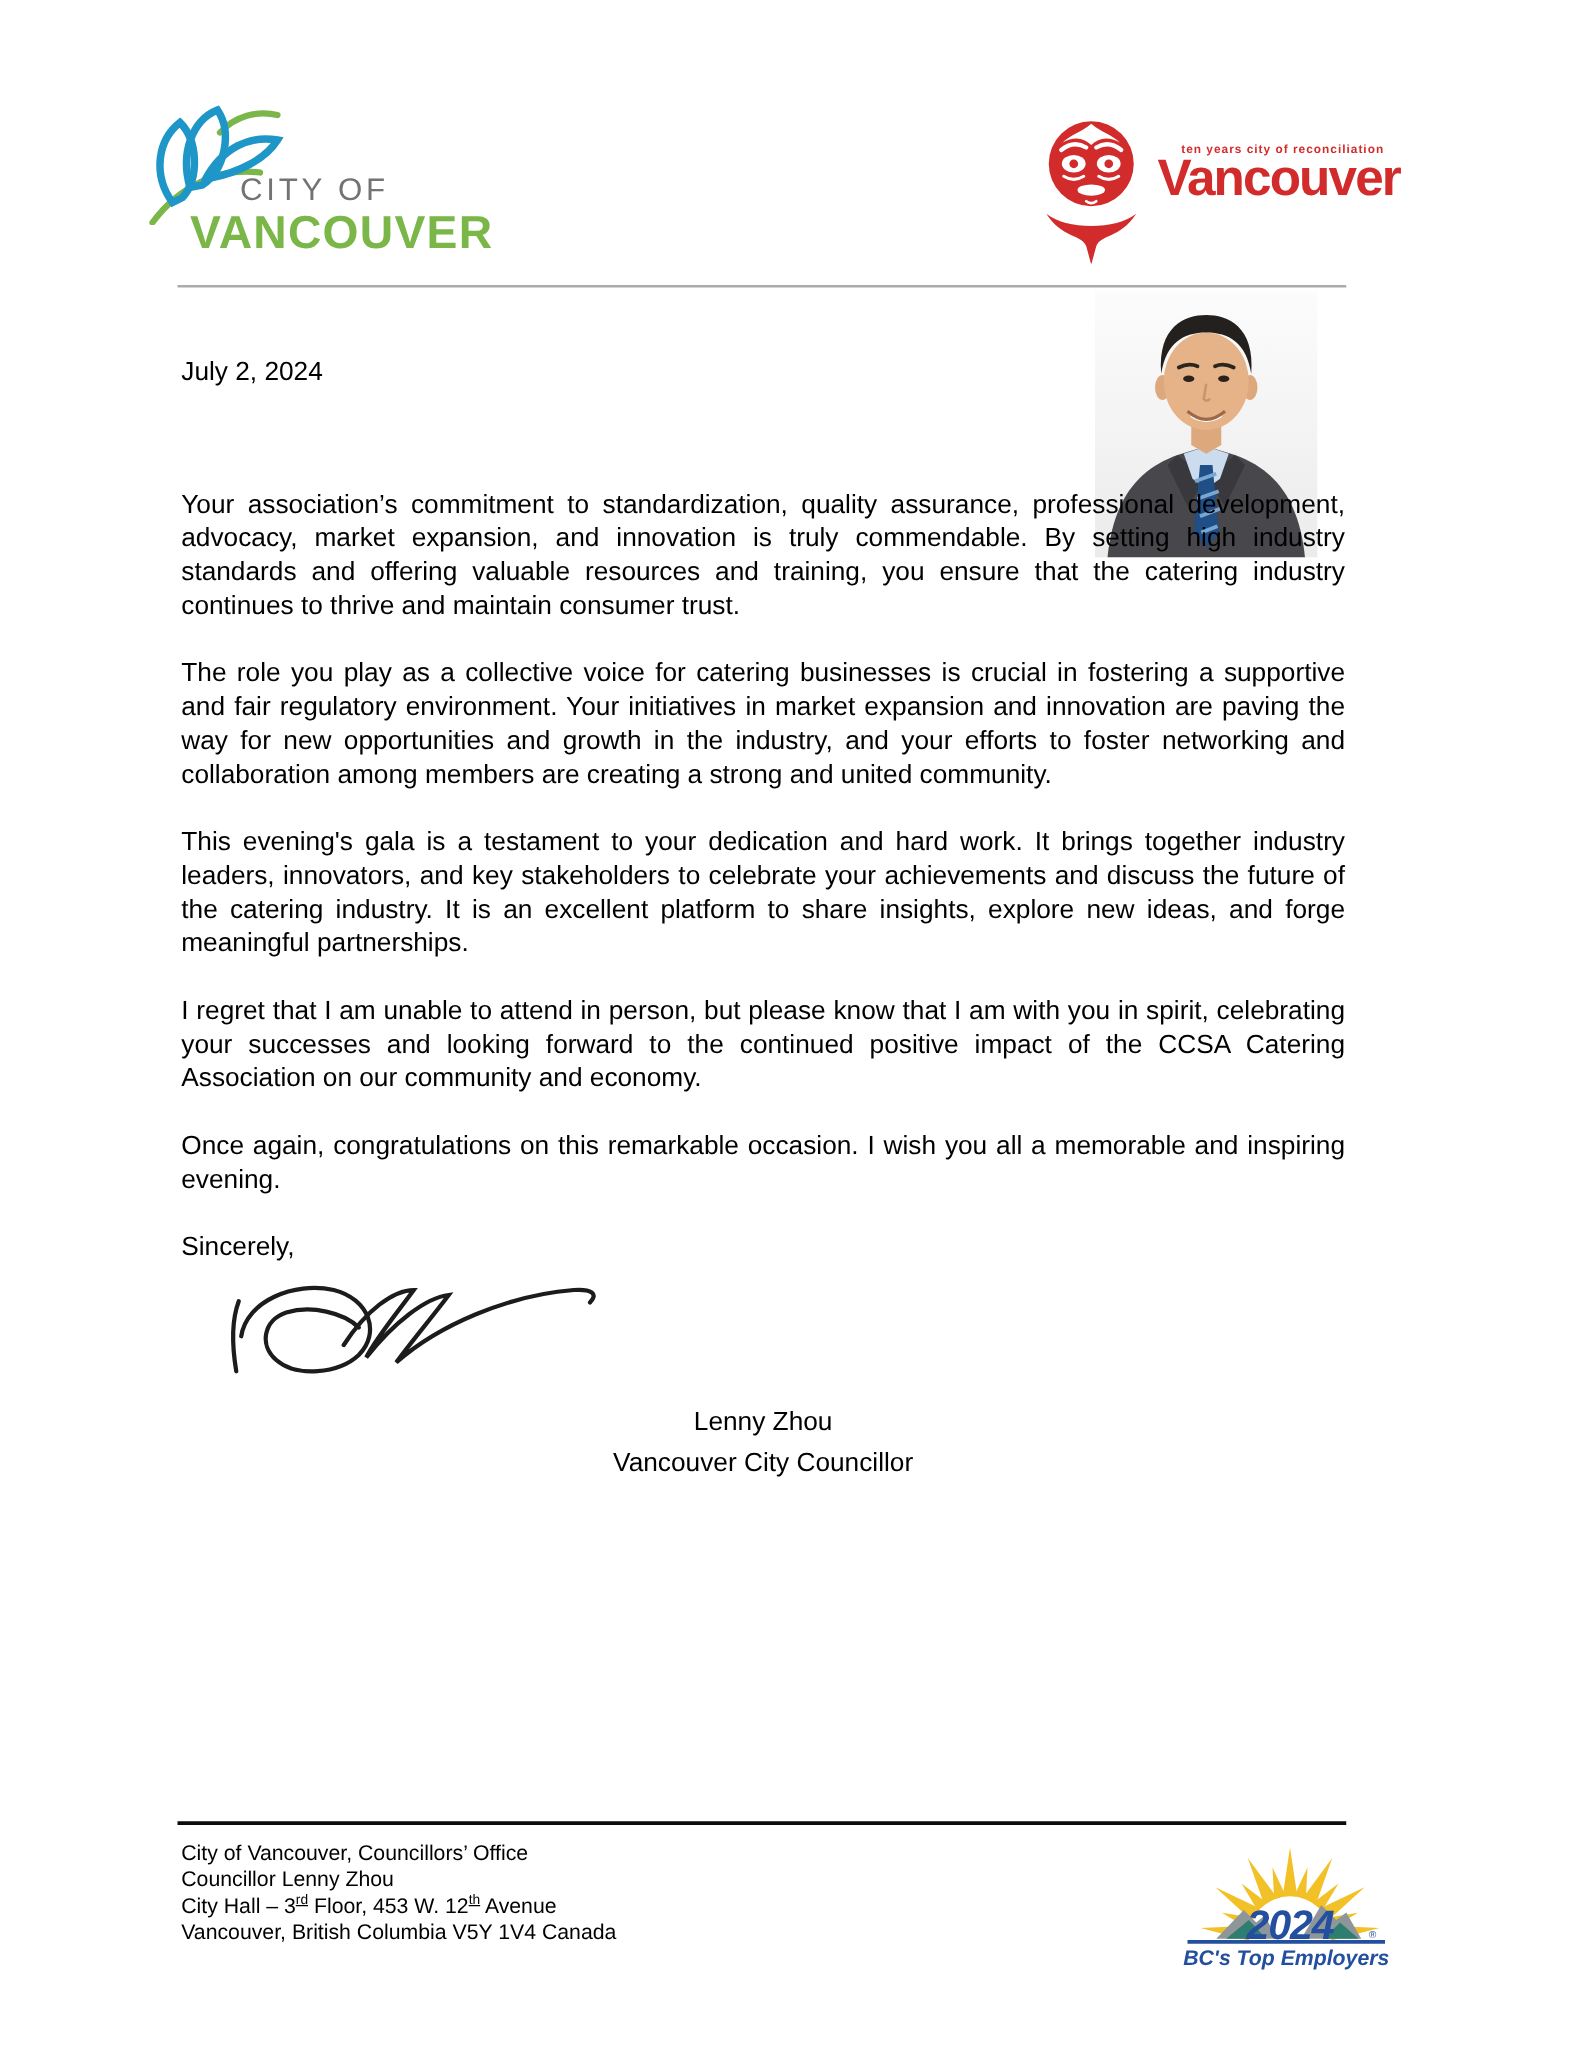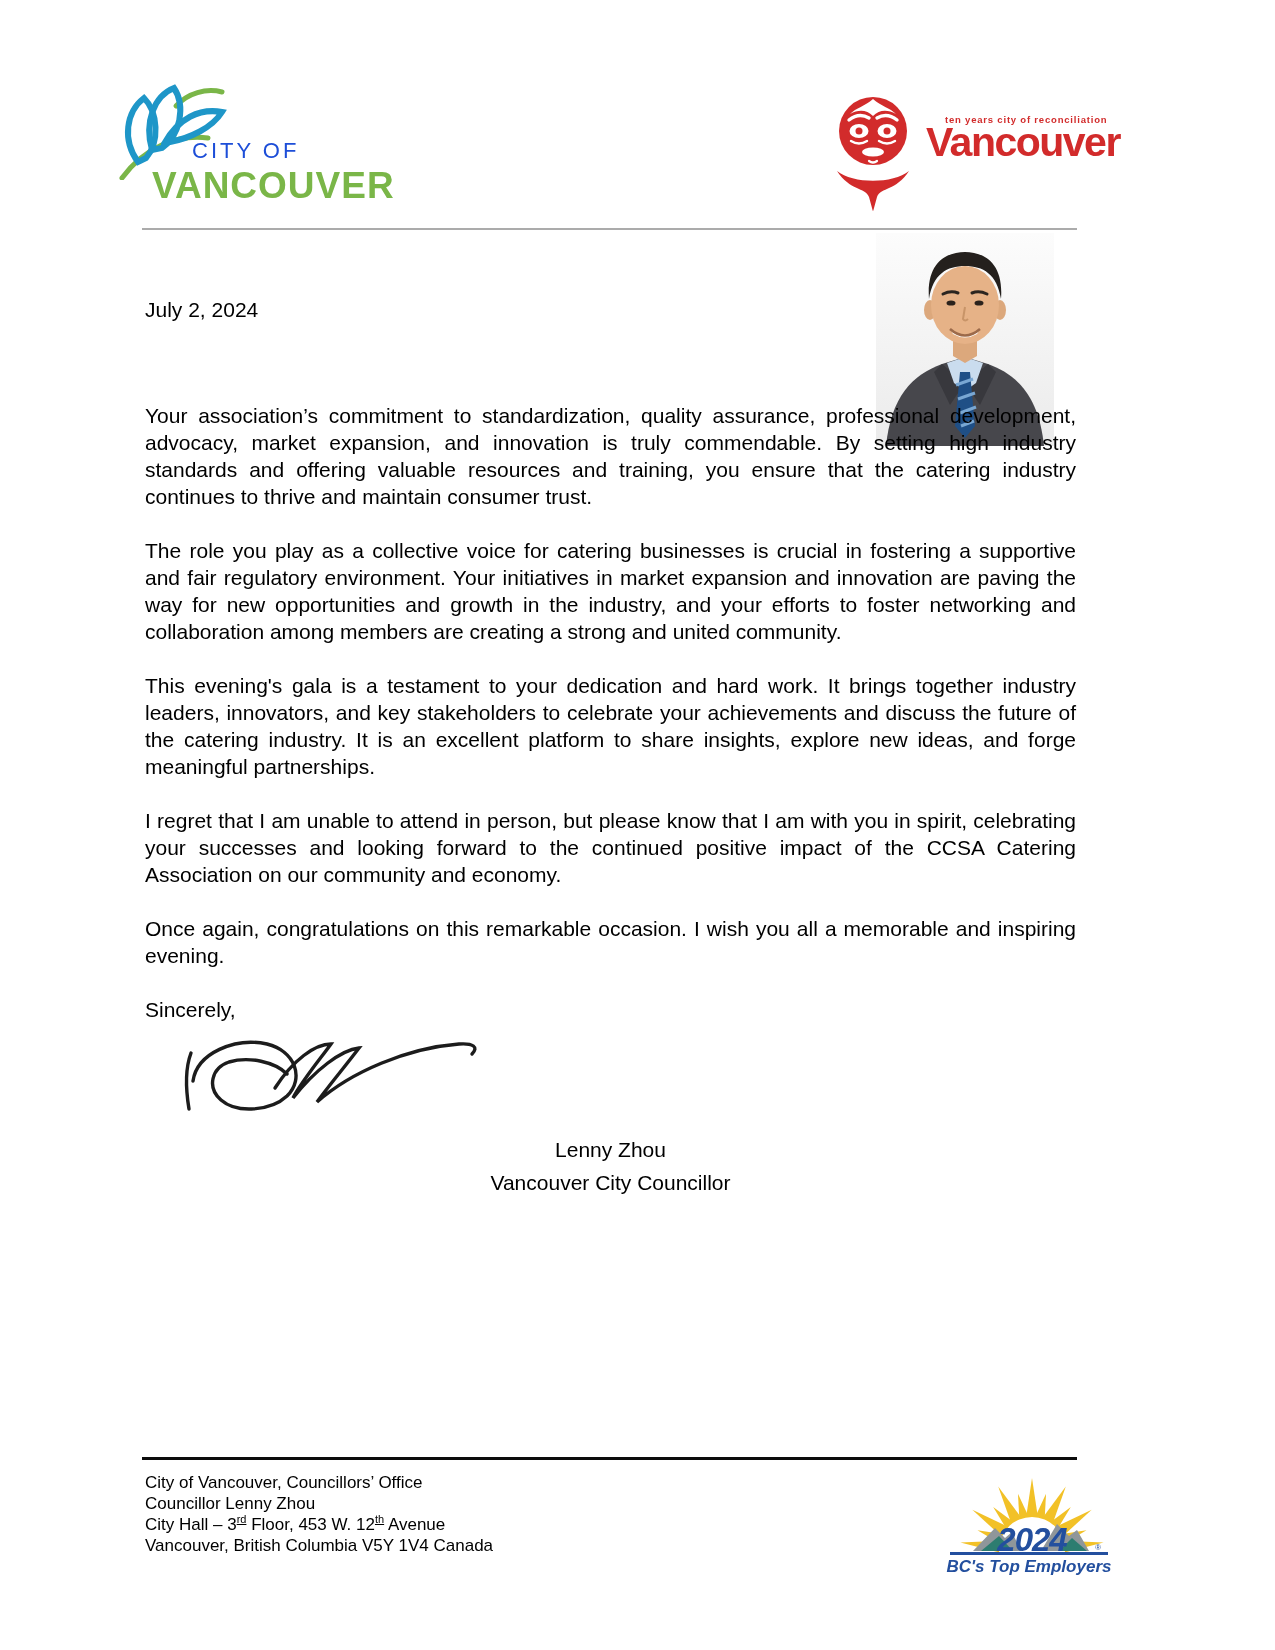--- a/index.html
+++ b/index.html
@@ -9,41 +9,41 @@
     background:#ffffff;
     font-family:"Liberation Sans", sans-serif;
     color:#000;
     overflow:hidden;
   }
   
   .city-logo{position:absolute;left:118px;top:84px;width:300px;height:120px;}
   .city-logo svg{position:absolute;left:0;top:0;}
   .city-logo .line1{
     position:absolute;left:74px;top:54px;
-    font-size:22px;letter-spacing:3px;color:#1d4ed8;font-weight:400;
+    font-size:25px;letter-spacing:3px;color:#737373;font-weight:400;
   }
   .city-logo .line2{
     position:absolute;left:34px;top:81px;
     font-size:37px;letter-spacing:1px;color:#7ab648;font-weight:bold;
   }
   .recon-logo{position:absolute;left:795px;top:88px;width:300px;height:130px;}
   .recon-logo svg{position:absolute;left:28px;top:1px;}
   .recon-logo .tagline{
     position:absolute;left:150px;top:26px;
     font-size:9.5px;letter-spacing:0.8px;color:#d22b2b;font-weight:bold;white-space:nowrap;
   }
   .recon-logo .wordmark{
     position:absolute;left:131px;top:31px;
     font-size:41px;letter-spacing:-1.5px;color:#d22b2b;font-weight:bold;
   }
   .header-rule{position:absolute;left:142px;top:228px;width:935px;height:2px;background:#ababab;}
   
   .portrait{position:absolute;left:876px;top:233px;width:178px;height:213px;}
   
-  .letter{position:absolute;left:145px;top:284px;width:931px;font-size:21px;line-height:27px;margin-top:12px;}
+  .letter{position:absolute;left:145px;top:284px;width:931px;font-size:21px;line-height:27px;}
   .letter .date{margin:0 0 79px 0;}
   .letter .salutation{margin:0 0 69px 0;}
   .letter p{margin:0 0 27px 0;text-align:justify;}
   .letter .closing{margin:0;}
   .sig{display:block;margin:8px 0 0 30px;}
   .signer{margin-top:18px;line-height:33px;text-align:center;}
   
   .footer-rule{position:absolute;left:142px;top:1457px;width:935px;height:3px;background:#0c0c0c;}
   .address{position:absolute;left:145px;top:1472px;font-size:17px;line-height:21px;color:#000;}
   .address sup{font-size:11px;line-height:0;text-decoration:underline;}

